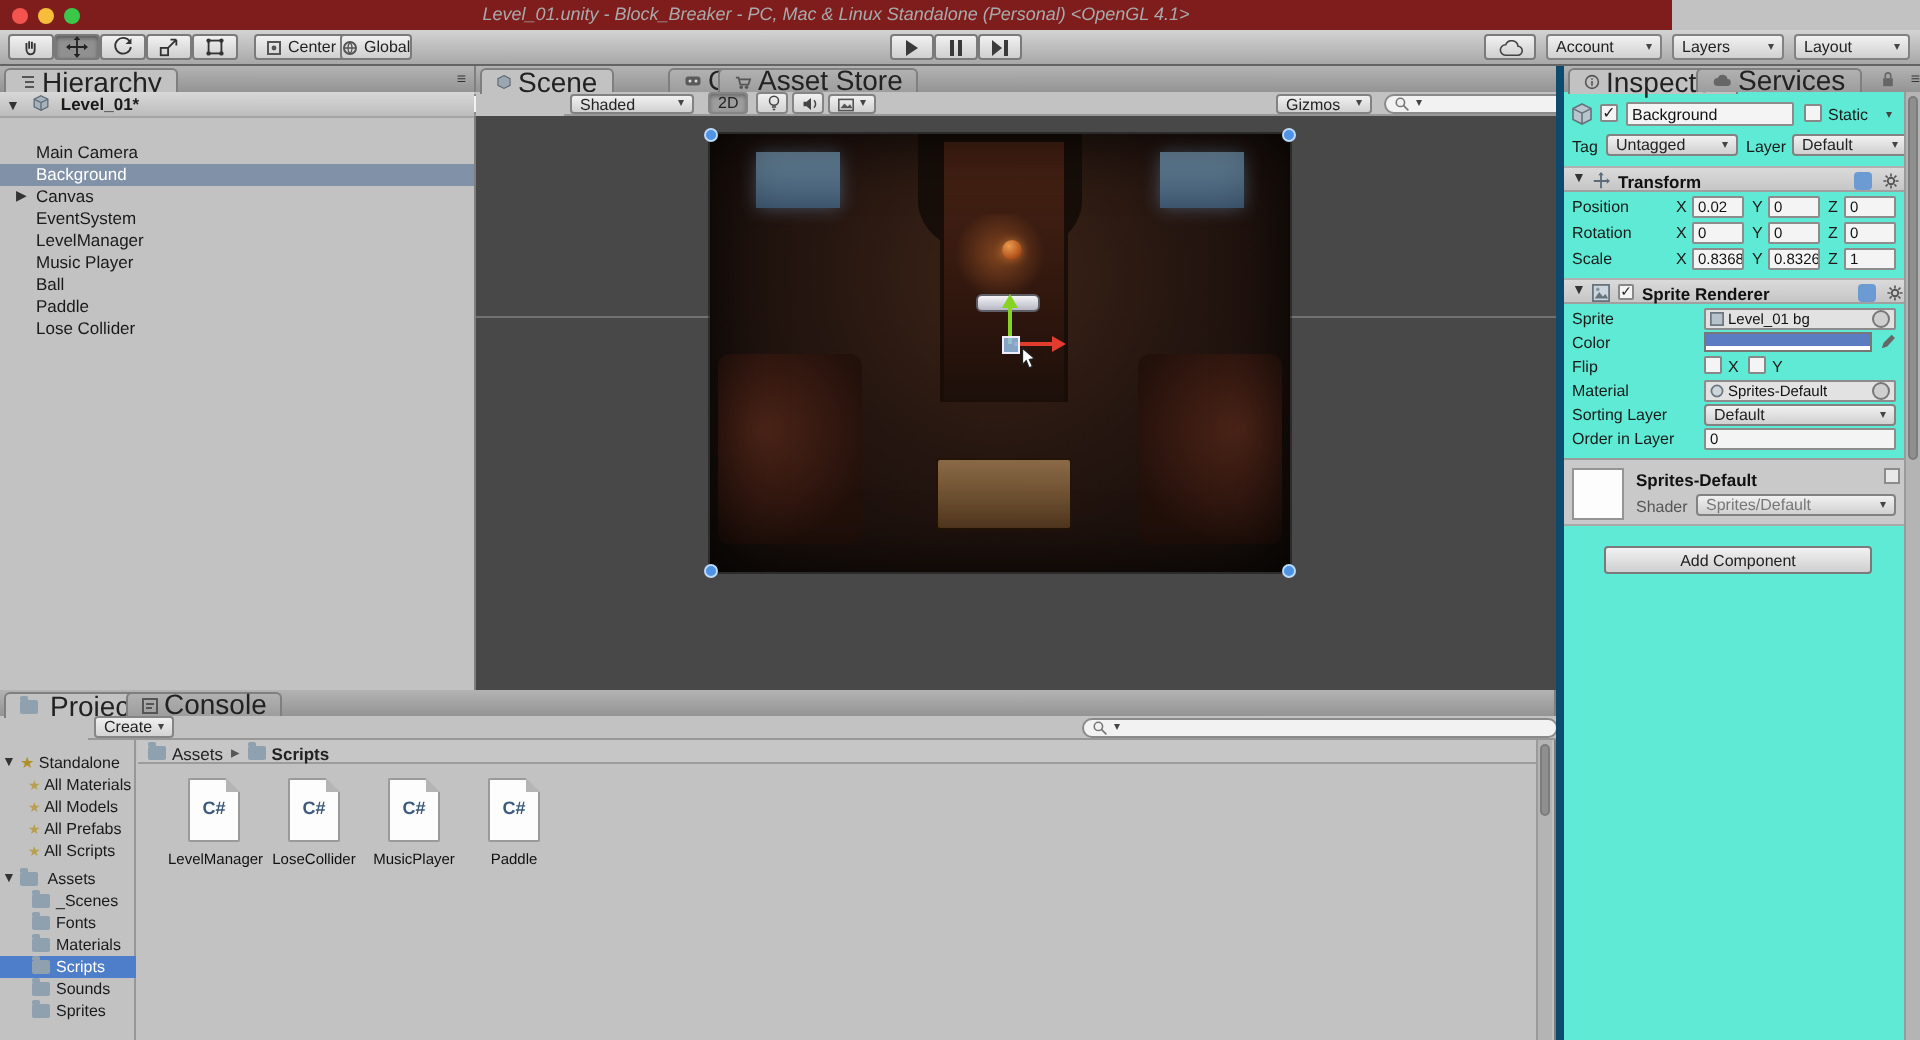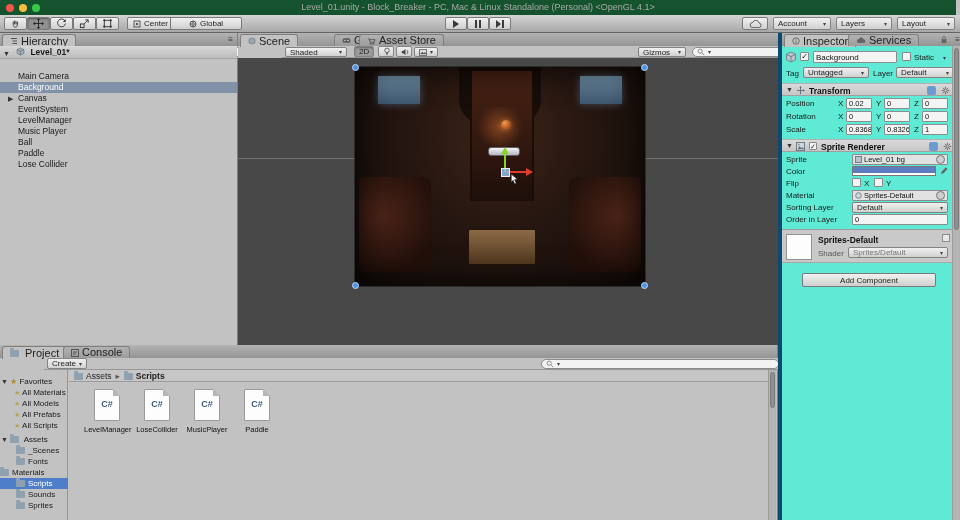--- a/index.html
+++ b/index.html
@@ -1,36 +1,36 @@
 <!DOCTYPE html>
 <html><head>
 <meta charset="utf-8">
 <style>
   html,body{margin:0;padding:0;background:#000;}
   #app{position:relative;width:960px;height:520px;background:#c2c2c2;overflow:hidden;
        font-family:"Liberation Sans","DejaVu Sans",sans-serif;font-size:9px;color:#111;
        -webkit-font-smoothing:antialiased;}
   .a{position:absolute;box-sizing:border-box;}
   
-  #titlebar{left:0;top:0;width:956px;height:15px;background:#14532d;}
+  #titlebar{left:0;top:0;width:836px;height:15px;background:#7f1d1d;font-style:italic;}
   .tl{top:4px;width:8px;height:8px;border-radius:50%;}
   #wtitle{left:0;right:0;top:2px;text-align:center;color:#a9a9a9;font-size:9px;}
   
   #toolbar{left:0;top:15px;width:960px;height:18px;background:linear-gradient(#d3d3d3,#a8a8a8);
            border-bottom:1px solid #646464;}
   .tbtn{top:2px;height:13px;background:linear-gradient(#f1f1f1,#cfcfcf);border:1px solid #7a7a7a;
         border-radius:2px;display:flex;align-items:center;justify-content:center;font-size:8px;color:#222;}
   .tbtn.pressed{background:#909090;box-shadow:inset 0 1px 2px rgba(0,0,0,.4);}
   .tool{width:23px;}
   .dd{display:flex;align-items:center;justify-content:space-between;background:linear-gradient(#f1f1f1,#d0d0d0);
       border:1px solid #828282;border-radius:2px;font-size:8px;color:#222;padding:0 4px;}
   .caret{font-size:6px;color:#444;margin-left:3px;line-height:1;}
   
   .tabbar{height:13px;background:linear-gradient(#b3b3b3,#949494);}
-  .tab{top:1px;height:12px;line-height:11px;padding:0 7px;font-size:11px;color:#222;
+  .tab{top:1px;height:12px;line-height:11px;padding:0 7px;font-size:14px;color:#222;
        border:1px solid #7f7f7f;border-bottom:none;border-radius:3px 3px 0 0;
        background:linear-gradient(#b1b1b1,#9d9d9d);display:flex;align-items:center;}
   .tab.active{background:#c2c2c2;height:13px;}
   .ticon{display:inline-block;margin-right:3px;line-height:0;}
   
   .ptool{background:#c2c2c2;border-bottom:1px solid #989898;margin-left:44px;}
   .sbtn{display:flex;align-items:center;background:linear-gradient(#f0f0f0,#d3d3d3);
         border:1px solid #858585;border-radius:2px;font-size:8px;height:11px;padding:0 4px;color:#222;}
   .search{display:flex;align-items:center;background:#f2f2f2;border:1px solid #8a8a8a;
           border-radius:7px;height:10px;padding:0 4px;}
@@ -137,21 +137,21 @@
 
     <div class="a tbtn" style="left:127px;padding:0 5px;">
       <span style="margin-right:3px;">
           <svg width="8" height="8" viewBox="0 0 8 8">
             <rect x="1" y="1" width="6" height="6" stroke="#555" fill="none"></rect>
             <circle cx="4" cy="4" r="1.2" fill="#555"></circle>
           </svg>
         </span>
       <span>Center</span>
     </div>
-    <div class="a tbtn" style="left:170px;padding:0 18px;">
+    <div class="a tbtn" style="left:170px;padding:0 0;">
       <span style="margin-right:3px;">
           <svg width="8" height="8" viewBox="0 0 8 8">
             <circle cx="4" cy="4" r="3" stroke="#555" fill="none"></circle>
             <path d="M1 4h6M4 1a5 5 0 0 1 0 6M4 1a5 5 0 0 0 0 6" stroke="#555" fill="none" stroke-width=".7"></path>
           </svg>
         </span>
       <span>Global</span>
     </div>
 
     <div class="a tbtn" style="left:445px;width:22px;">
@@ -399,35 +399,35 @@
             <path d="M3.3 5V3.4a1.7 1.7 0 0 1 3.4 0V5" stroke="#777" fill="none"></path>
           </svg>
         </span>
       <span class="a menu-glyph" style="right:5px;top:2px;">≡</span>
     </div>
 
     <div class="a" style="left:0;top:25px;width:68px;height:150px;border-right:1px solid #979797;background:#c2c2c2;">
       <div class="a prow" style="top:6px;padding-left:10px;">
         <span class="fold" style="left:1px;">▼</span>
         <span style="color:#b08f28;">★</span>
-        <span>Favorites</span>
+        <span>Standalone</span>
       </div>
       <div class="a prow" style="top:17px;padding-left:14px;"><span style="color:#b8a050;font-size:7px;">★</span> <span>All Materials</span></div>
       <div class="a prow" style="top:28px;padding-left:14px;"><span style="color:#b8a050;font-size:7px;">★</span> <span>All Models</span></div>
       <div class="a prow" style="top:39px;padding-left:14px;"><span style="color:#b8a050;font-size:7px;">★</span> <span>All Prefabs</span></div>
       <div class="a prow" style="top:50px;padding-left:14px;"><span style="color:#b8a050;font-size:7px;">★</span> <span>All Scripts</span></div>
 
       <div class="a prow" style="top:64px;padding-left:10px;">
         <span class="fold" style="left:1px;">▼</span>
         <span class="folder"></span>
         <span>Assets</span>
       </div>
       <div class="a prow" style="top:75px;padding-left:16px;"><span class="folder"></span><span>_Scenes</span></div>
       <div class="a prow" style="top:86px;padding-left:16px;"><span class="folder"></span><span>Fonts</span></div>
-      <div class="a prow" style="top:97px;"><span class="folder"></span><span>Materials</span></div>
+      <div class="a prow" style="top:97px;padding-left:16px;"><span class="folder"></span><span>Materials</span></div>
       <div class="a prow sel" style="top:108px;padding-left:16px;"><span class="folder"></span><span>Scripts</span></div>
       <div class="a prow" style="top:119px;padding-left:16px;"><span class="folder"></span><span>Sounds</span></div>
       <div class="a prow" style="top:130px;padding-left:16px;"><span class="folder"></span><span>Sprites</span></div>
     </div>
 
     <div class="a" style="left:69px;top:25px;width:699px;height:12px;background:#c6c6c6;border-bottom:1px solid #9c9c9c;">
       <div class="crumb a" style="left:5px;top:1px;">
         <span class="folder"></span>
         <span>Assets</span>
         <span style="margin:0 4px;color:#555;">▸</span>

